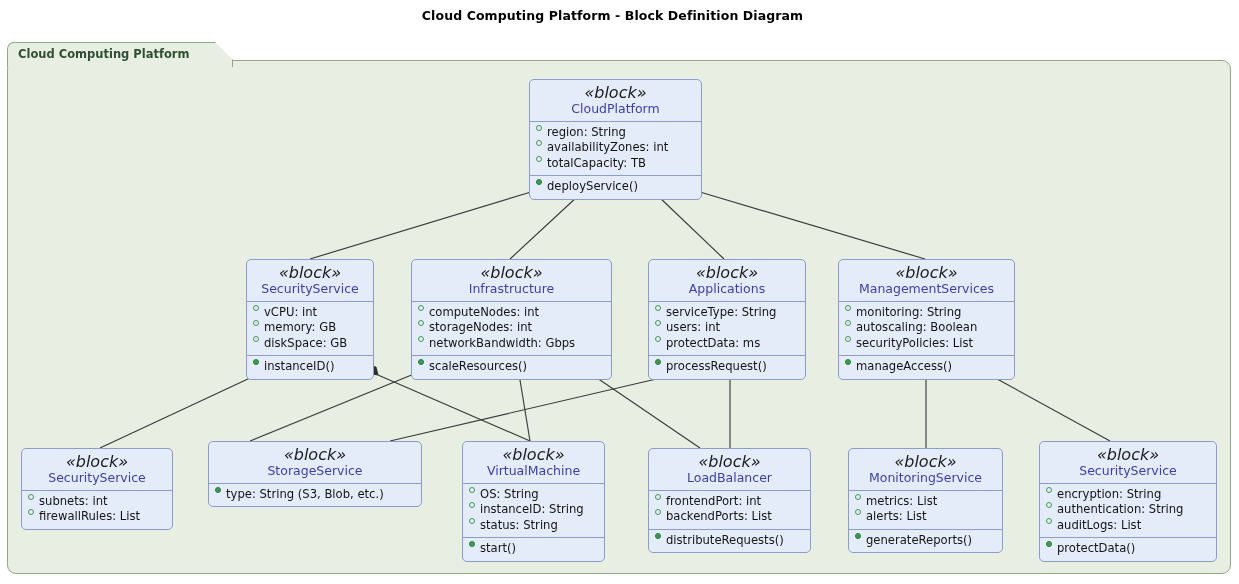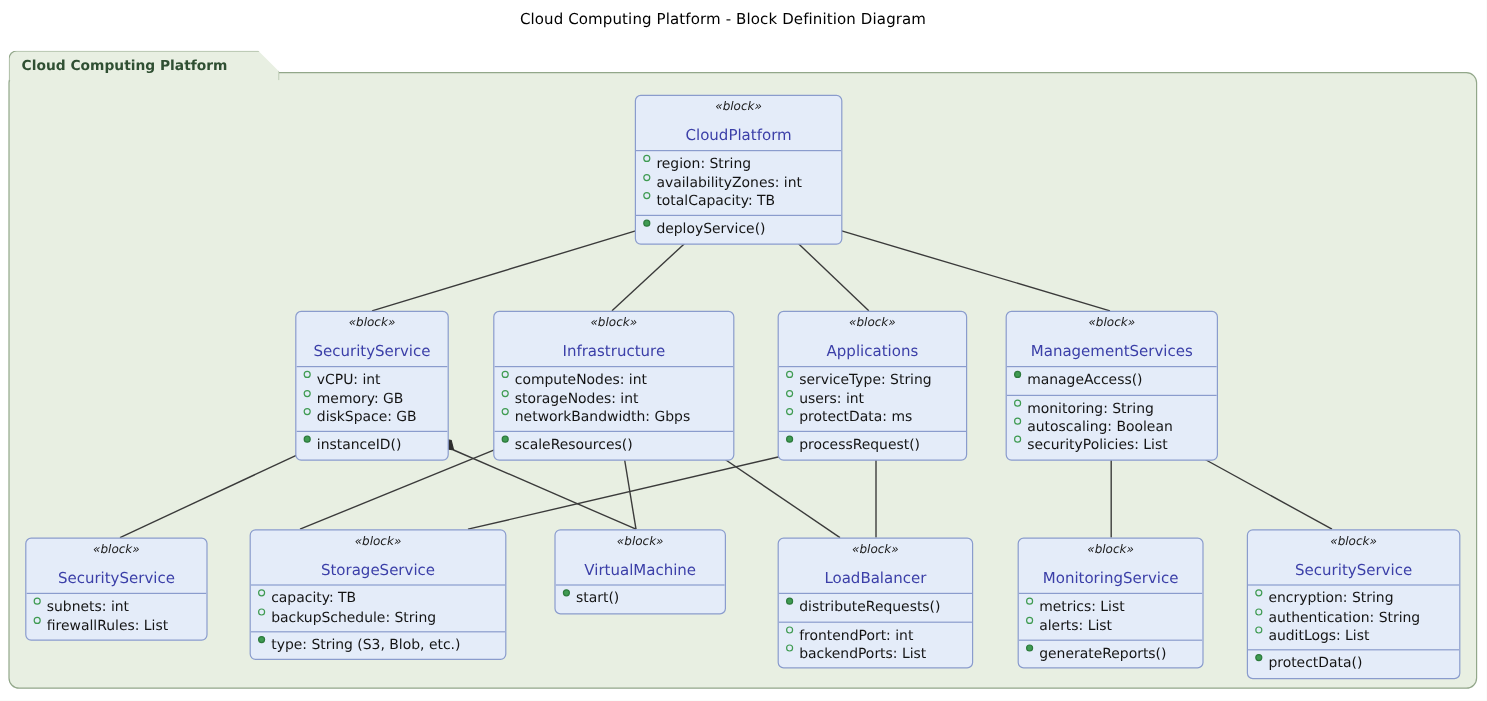--- a/index.html
+++ b/index.html
@@ -5,23 +5,23 @@
 <style>
   html,body{margin:0;padding:0;}
   body{
     width:1239px;height:584px;
     background:#ffffff;
     font-family:"DejaVu Sans","Liberation Sans",sans-serif;
     overflow:hidden;
     position:relative;
   }
   #diagram-title{
-    position:absolute;left:2px;top:8px;width:1201px;
+    position:absolute;left:12px;top:8px;width:1201px;
     text-align:center;
-    font-size:12.5px;font-weight:normal;color:#000000;
+    font-size:12.5px;font-weight:bold;color:#000000;
     letter-spacing:.1px;
   }
   
   #frame{
     position:absolute;left:7px;top:42px;
     width:1216px;height:532px;
     box-sizing:border-box;
     padding-left:40px;
   }
   #frame-body{
@@ -60,29 +60,28 @@
   }
   .bk-head{
     padding:4px 8px 5px 8px;
     text-align:center;
     border-bottom:1px solid #8a9ccd;
     line-height:1.12;
   }
   .bk-stereo{
     display:block;
     font-style:italic;
-    font-size:10px;
+    font-size:16px;
     color:#1b1b1b;
   }
   .bk-name{
     display:block;
     font-size:12.5px;
     color:#3b3fa8;
     white-space:nowrap;
-    margin-top:11px;
   }
   .bk-compart{
     padding:3px 6px 4px 6px;
     border-bottom:1px solid #8a9ccd;
   }
   .bk-compart:last-child{border-bottom:none;}
   .member{
     display:flex;
     font-size:11.6px;color:#141414;
     line-height:1.33;
@@ -266,38 +265,38 @@
   </div>
 </div>
 
 <div class="block" id="bk-managementservices" style="left: 838px; top: 259px; width: 177px;">
   <div class="bk-head">
     <span class="bk-stereo">«block»</span>
     <span class="bk-name">ManagementServices</span>
   </div>
   <div class="bk-compart">
     <div class="member">
+        <span class="dot attr"></span>
+        <span>monitoring: String</span>
+      </div>
+    <div class="member">
+        <span class="dot attr"></span>
+        <span>autoscaling: Boolean</span>
+      </div>
+    <div class="member">
+        <span class="dot attr"></span>
+        <span>securityPolicies: List</span>
+      </div>
+  </div>
+  <div class="bk-compart">
+    <div class="member">
         <span class="dot op"></span>
         <span>manageAccess()</span>
       </div>
   </div>
-  <div class="bk-compart">
-    <div class="member">
-        <span class="dot attr"></span>
-        <span>monitoring: String</span>
-      </div>
-    <div class="member">
-        <span class="dot attr"></span>
-        <span>autoscaling: Boolean</span>
-      </div>
-    <div class="member">
-        <span class="dot attr"></span>
-        <span>securityPolicies: List</span>
-      </div>
-  </div>
 </div>
 
 <div class="block" id="bk-virtualnetwork" style="left: 21px; top: 448px; width: 152px;">
   <div class="bk-head">
     <span class="bk-stereo">«block»</span>
     <span class="bk-name">SecurityService</span>
   </div>
   <div class="bk-compart">
     <div class="member">
         <span class="dot attr"></span>
@@ -310,70 +309,74 @@
   </div>
 </div>
 
 <div class="block" id="bk-storageservice" style="left: 208px; top: 441px; width: 214px;">
   <div class="bk-head">
     <span class="bk-stereo">«block»</span>
     <span class="bk-name">StorageService</span>
   </div>
   <div class="bk-compart">
     <div class="member">
-        <span class="dot attr"></span>
-        <span>capacity: TB</span>
-      </div>
-    <div class="member">
-        <span class="dot attr"></span>
-        <span>backupSchedule: String</span>
-      </div>
-  </div>
-  <div class="bk-compart">
-    <div class="member">
         <span class="dot op"></span>
         <span>type: String (S3, Blob, etc.)</span>
       </div>
   </div>
 </div>
 
 <div class="block" id="bk-virtualmachine" style="left: 462px; top: 441px; width: 143px;">
   <div class="bk-head">
     <span class="bk-stereo">«block»</span>
     <span class="bk-name">VirtualMachine</span>
   </div>
   <div class="bk-compart">
     <div class="member">
+        <span class="dot attr"></span>
+        <span>OS: String</span>
+      </div>
+    <div class="member">
+        <span class="dot attr"></span>
+        <span>instanceID: String</span>
+      </div>
+    <div class="member">
+        <span class="dot attr"></span>
+        <span>status: String</span>
+      </div>
+  </div>
+  <div class="bk-compart">
+    <div class="member">
         <span class="dot op"></span>
         <span>start()</span>
       </div>
   </div>
 </div>
 
 <div class="block" id="bk-loadbalancer" style="left: 648px; top: 448px; width: 163px;">
   <div class="bk-head">
     <span class="bk-stereo">«block»</span>
     <span class="bk-name">LoadBalancer</span>
   </div>
   <div class="bk-compart">
     <div class="member">
+        <span class="dot attr"></span>
+        <span>frontendPort: int</span>
+      </div>
+    <div class="member">
+        <span class="dot attr"></span>
+        <span>backendPorts: List</span>
+      </div>
+  </div>
+  <div class="bk-compart">
+    <div class="member">
         <span class="dot op"></span>
         <span>distributeRequests()</span>
       </div>
   </div>
-  <div class="bk-compart">
-    <div class="member">
-        <span class="dot attr"></span>
-        <span>frontendPort: int</span>
-      </div>
-    <div class="member">
-        <span class="dot attr"></span>
-        <span>backendPorts: List</span>
-      </div>
-  </div>
 </div>
 
 <div class="block" id="bk-monitoringservice" style="left: 848px; top: 448px; width: 155px;">
   <div class="bk-head">
     <span class="bk-stereo">«block»</span>
     <span class="bk-name">MonitoringService</span>
   </div>
   <div class="bk-compart">
     <div class="member">
         <span class="dot attr"></span>

